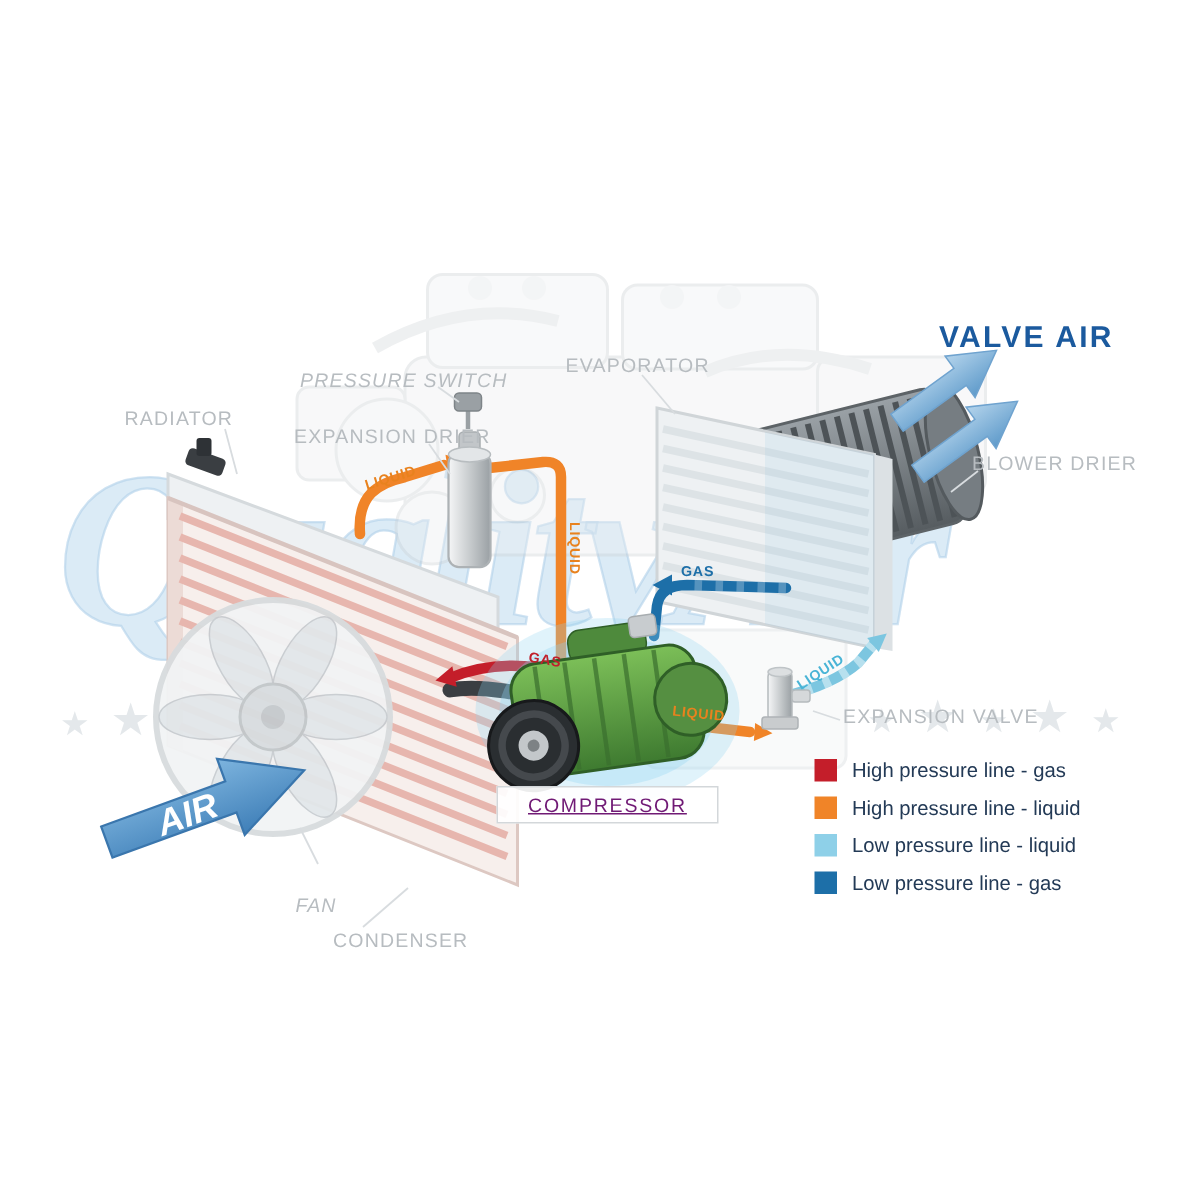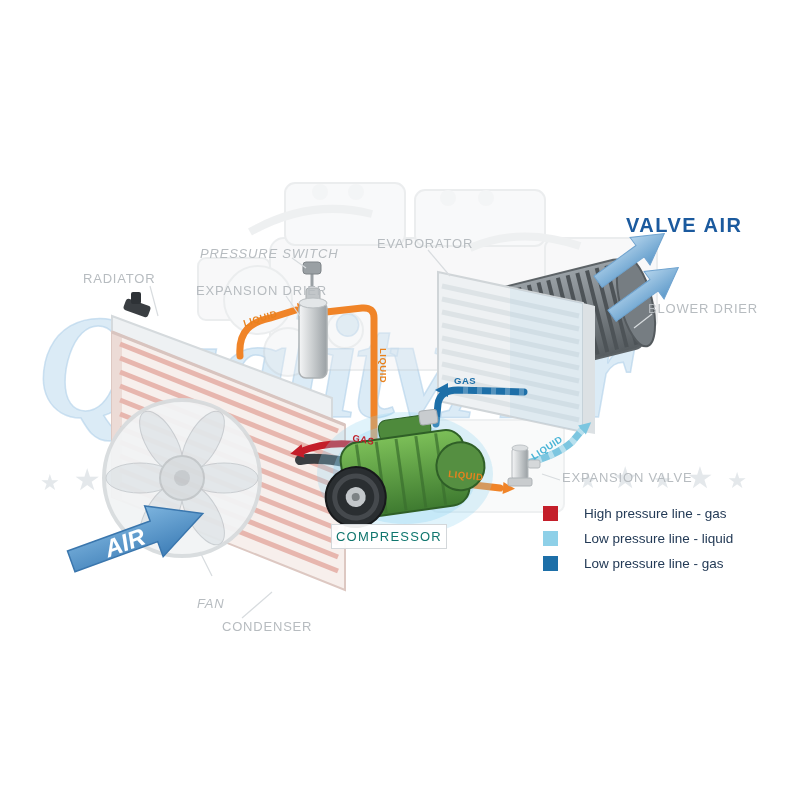--- a/index.html
+++ b/index.html
@@ -13,24 +13,24 @@
              user-select:none;}
   .stars{position:absolute;z-index:1;color:#e4e8eb;letter-spacing:14px;font-size:22px;}
   .stars .big{font-size:30px;}
   .diagram-svg{position:absolute;left:0;top:0;z-index:2;}
   
   .lbl{position:absolute;z-index:3;color:#b7bcc0;font-size:13px;letter-spacing:0.8px;
        white-space:nowrap;}
   .cold-air{position:absolute;z-index:3;color:#1b5a9e;font-weight:bold;font-size:20px;
             letter-spacing:1.5px;white-space:nowrap;}
   .comp-box{position:absolute;z-index:3;border:1px solid #d3d7da;background:rgba(255,255,255,0.92);
-            padding:4px 4px;color:#0f766e;font-size:13px;letter-spacing:1.2px;white-space:nowrap;}
+            padding:4px 20px;color:#701a75;font-size:13px;letter-spacing:1.2px;white-space:nowrap;text-decoration:underline;}
   
   .legend{position:absolute;left:543px;top:506px;z-index:3;display:flex;flex-direction:column;gap:10px;}
-  .legend-row{display:flex;gap:26px;}
+  .legend-row{display:flex;gap:10px;}
   .legend-swatch{width:15px;height:15px;flex:0 0 15px;}
   .legend-label{font-size:13.5px;color:#233a56;white-space:nowrap;}
   
   .pipe-lbl{font-family:"Liberation Sans",sans-serif;font-size:9.5px;font-weight:bold;letter-spacing:0.5px;}
   .air-txt{font-family:"Liberation Sans",sans-serif;font-size:24px;font-weight:bold;font-style:italic;fill:#ffffff;}
 </style>
 </head>
 <body>
 
 <div class="stage">
@@ -265,20 +265,24 @@
   <div class="lbl" style="left:196px;top:619px;margin-left:26px;">CONDENSER</div>
   <div class="cold-air" style="left:626px;top:214px;">VALVE AIR</div>
   <div class="comp-box" style="left:331px;top:524px;">COMPRESSOR</div>
 
   <div class="legend">
     <div class="legend-row">
       <div class="legend-swatch" style="background-color: rgb(196, 30, 42);"></div>
       <div class="legend-label">High pressure line - gas</div>
     </div>
     <div class="legend-row">
+      <div class="legend-swatch" style="background-color: rgb(240, 132, 40);"></div>
+      <div class="legend-label">High pressure line - liquid</div>
+    </div>
+    <div class="legend-row">
       <div class="legend-swatch" style="background-color: rgb(142, 208, 232);"></div>
       <div class="legend-label">Low pressure line - liquid</div>
     </div>
     <div class="legend-row">
       <div class="legend-swatch" style="background-color: rgb(29, 111, 168);"></div>
       <div class="legend-label">Low pressure line -  gas</div>
     </div>
   </div>
 
 </div>

